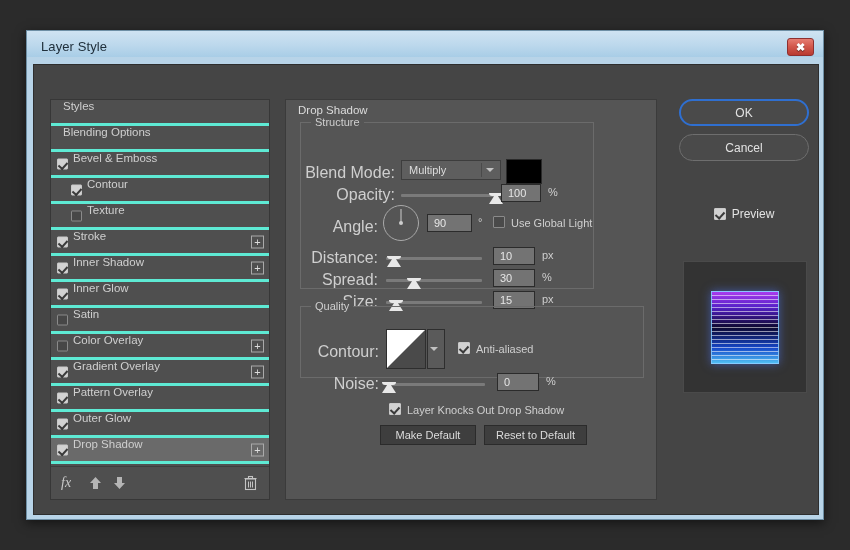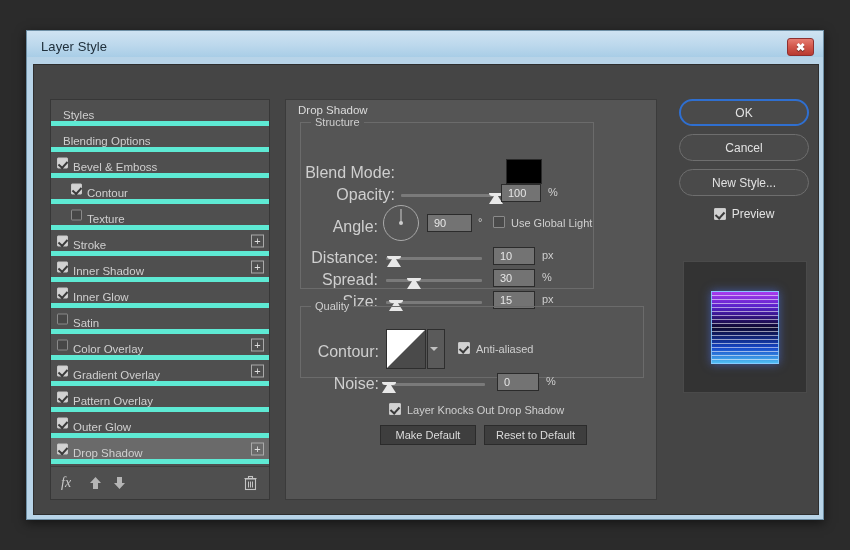--- a/index.html
+++ b/index.html
@@ -52,22 +52,22 @@
   
   #sidebar {
     position: absolute; left: 16px; top: 34px;
     width: 220px; height: 401px;
     background: #4f4f4f;
     border: 1px solid #373737;
   }
   .style-row {
     position: relative;
     height: 26px;
-    border-bottom: 5px solid #5eead4;
-    display: flex; align-items: flex-end;
+    border-bottom: 3px solid #5eead4;
+    display: flex; align-items: flex-start;
     color: #cfcfcf; font-size: 11.5px;
     cursor: pointer;
     background: #4f4f4f;
   }
   .style-row.selected { background: #6a6a6a; }
   .style-row.indent .row-label { padding-left: 36px; }
   .style-row .row-label { padding-left: 22px; }
   .style-row.plain .row-label { padding-left: 12px; }
   .cbox {
     position: absolute; left: 6px; top: 50%;
@@ -426,20 +426,25 @@
     </div>
 
     <div id="main-panel">
 
       <div id="grp-effect-title">Drop Shadow</div>
 
       <div class="group" id="grp-structure">
         <div class="group-title">Structure</div>
 
         <div class="fld-label" style="left:2px; top:41px; width:92px;">Blend Mode:</div>
+        <div class="dropdown" style="left:100px; top:37px; width:100px;">
+          <span>Multiply</span>
+          <span class="dd-sep"></span>
+          <span class="dd-arrow"></span>
+        </div>
         <div id="color-swatch" style="background: rgb(0, 0, 0);"></div>
 
         <div class="fld-label" style="left:2px; top:63px; width:92px;">Opacity:</div>
         <div class="slider-track" id="tr-opacity" style="left:100px; top:71px; width:95px;">
           <div class="slider-thumb" id="th-opacity" style="left: 95px; top: -1px; margin-left: -7px;"></div>
         </div>
         <div class="numbox" style="left:200px; top:61px; width:40px;">100</div>
         <div class="unit" style="left:247px; top:63px;">%</div>
 
         <div class="fld-label" style="left:2px; top:95px; width:75px;">Angle:</div>
@@ -498,21 +503,20 @@
       <div class="chk on" style="left:103px; top:303px;"></div>
       <div class="chk-label" style="left:121px; top:304px;">Layer Knocks Out Drop Shadow</div>
 
       <div class="flatbtn" style="left:94px; top:325px; width:96px;">Make Default</div>
       <div class="flatbtn" style="left:198px; top:325px; width:103px;">Reset to Default</div>
     </div>
 
     <div id="right-col">
       <div class="pbtn primary" style="top:0px;">OK</div>
       <div class="pbtn" style="top:35px;">Cancel</div>
-      <div class="pbtn" style="top:70px;">New Style...</div>
 
       <div style="position:absolute; left:0; top:105px; width:130px; height:20px; display:flex; align-items:center; justify-content:center; gap:6px;text-align:right;">
         <span class="chk on" style="position:relative; left:0; top:0;"></span>
         <span style="font-size:12px; color:#e2e2e2;">Preview</span>
       </div>
 
       <div id="preview-thumb">
         <div id="preview-art"></div>
       </div>
     </div>

